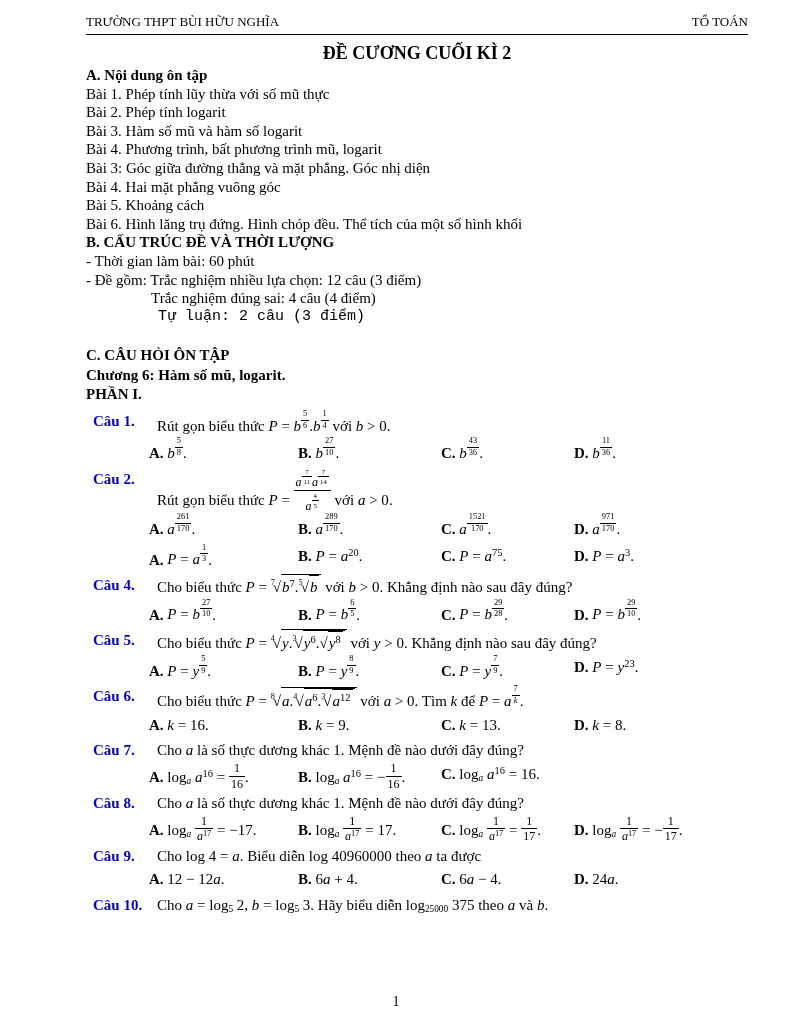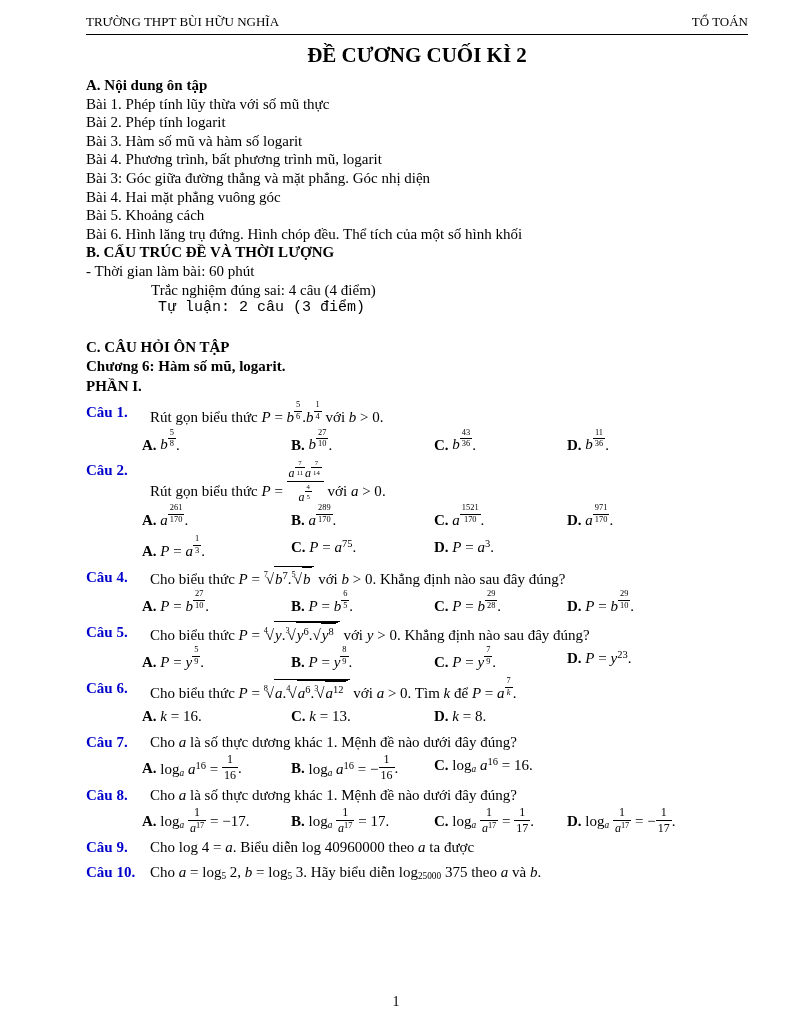--- a/index.html
+++ b/index.html
@@ -7,27 +7,27 @@
   body {
     width: 792px; height: 1024px;
     background: #ffffff; color: #000;
     font-family: "Liberation Serif", serif;
     font-size: 15px;
     position: relative; overflow: hidden;
   }
   .page { padding: 14px 44px 0 86px; height: 100%; position: relative; }
   .hdr { display: flex; justify-content: space-between; font-size: 13px; }
   hr.hrule { border: none; border-top: 1.5px solid #000; margin: 4px 0 8px 0; }
-  .title { text-align: center; font-weight: bold; font-size: 21px; margin: 8px 0; }
+  .title { text-align: center; font-weight: bold; font-size: 18px; margin: 2px 0; }
   .outline p { margin: 0; line-height: 1.24; }
   .b { font-weight: bold; }
   .jus { text-align: justify; }
   .gap { height: 20px; }
   .secc p { margin: 0; line-height: 1.3; font-weight: bold; }
-  #questions { margin-top: 5px; }
+  #questions { margin-top: 5px; margin-left: 7px; }
   .q { margin-top: 2px; }
   .qhead { display: flex; line-height: 1.5; }
   .qlabel { color: var(--qblue, #0000CC); font-weight: bold; flex: 0 0 64px; }
   .qstem { flex: 1; }
   .qopts { display: grid; grid-template-columns: 149px 143px 133px 1fr; padding-left: 56px; line-height: 1.65; }
   .opt { white-space: nowrap; }
   .okey { font-weight: bold; }
   .math { font-style: normal; }
   .math i { font-style: italic; }
   sup { font-size: 0.7em; vertical-align: 0.45em; line-height: 0; }
@@ -60,20 +60,21 @@
       <p>Bài 1. Phép tính lũy thừa với số mũ thực</p>
       <p>Bài 2. Phép tính logarit</p>
       <p>Bài 3. Hàm số mũ và hàm số logarit</p>
       <p>Bài 4. Phương trình, bất phương trình mũ, logarit</p>
       <p>Bài 3: Góc giữa đường thẳng và mặt phẳng. Góc nhị diện</p>
       <p>Bài 4. Hai mặt phẳng vuông góc</p>
       <p>Bài 5. Khoảng cách</p>
       <p>Bài 6. Hình lăng trụ đứng. Hình chóp đều. Thể tích của một số hình khối</p>
       <p class="b">B. CẤU TRÚC ĐỀ VÀ THỜI LƯỢNG</p>
       <p>- Thời gian làm bài: 60 phút</p>
+      <p>- Đề gồm: Trắc nghiệm nhiều lựa chọn: 12 câu (3 điểm)</p>
       <p style="padding-left: 65px;">Trắc nghiệm đúng sai: 4 câu (4 điểm)</p>
       <p style="padding-left: 72px; font-family: Liberation Mono, monospace;">Tự luận: 2 câu (3 điểm)</p>
     </div>
 
   <div class="gap"></div>
 
   <div class="secc">
     <p>C. CÂU HỎI ÔN TẬP</p>
     <p>Chương 6: Hàm số mũ, logarit.</p>
     <p>PHẦN I.</p>
@@ -100,20 +101,21 @@
         <div class="qopts">
           <span class="opt"><b class="okey">A. </b><span class="math"><i>a</i><sup><span class="frac"><span class="fn">261</span><span class="fd">170</span></span></sup></span>.</span>
           <span class="opt"><b class="okey">B. </b><span class="math"><i>a</i><sup><span class="frac"><span class="fn">289</span><span class="fd">170</span></span></sup></span>.</span>
           <span class="opt"><b class="okey">C. </b><span class="math"><i>a</i><sup><span class="frac"><span class="fn">1521</span><span class="fd">170</span></span></sup></span>.</span>
           <span class="opt"><b class="okey">D. </b><span class="math"><i>a</i><sup><span class="frac"><span class="fn">971</span><span class="fd">170</span></span></sup></span>.</span>
         </div>
       </div>
       <div class="q">
         <div class="qopts">
           <span class="opt"><b class="okey">A. </b><span class="math"><i>P</i> = <i>a</i><sup><span class="frac"><span class="fn">1</span><span class="fd">3</span></span></sup></span>.</span>
+          <span class="opt"><b class="okey">B. </b><span class="math"><i>P</i> = <i>a</i><sup>20</sup></span>.</span>
           <span class="opt"><b class="okey">C. </b><span class="math"><i>P</i> = <i>a</i><sup>75</sup></span>.</span>
           <span class="opt"><b class="okey">D. </b><span class="math"><i>P</i> = <i>a</i><sup>3</sup></span>.</span>
         </div>
       </div>
       <div class="q">
         <div class="qhead">
           <span class="qlabel">Câu 4.</span>
           <span class="qstem">Cho biểu thức <span class="math"><i>P</i> = <span class="sqrt"><span class="ridx">7</span><span class="rsign">√</span><span class="rbar"><i>b</i><sup>7</sup>.<span class="sqrt"><span class="ridx">5</span><span class="rsign">√</span><span class="rbar"><i>b</i></span></span></span></span></span> với <span class="math"><i>b</i> &gt; 0</span>. Khẳng định nào sau đây đúng?</span>
         </div>
         <div class="qopts">
@@ -135,20 +137,21 @@
           <span class="opt"><b class="okey">D. </b><span class="math"><i>P</i> = <i>y</i><sup>23</sup></span>.</span>
         </div>
       </div>
       <div class="q">
         <div class="qhead">
           <span class="qlabel">Câu 6.</span>
           <span class="qstem">Cho biểu thức <span class="math"><i>P</i> = <span class="sqrt"><span class="ridx">8</span><span class="rsign">√</span><span class="rbar"><i>a</i>.<span class="sqrt"><span class="ridx">4</span><span class="rsign">√</span><span class="rbar"><i>a</i><sup>6</sup>.<span class="sqrt"><span class="ridx">3</span><span class="rsign">√</span><span class="rbar"><i>a</i><sup>12</sup></span></span></span></span></span></span></span> với <span class="math"><i>a</i> &gt; 0</span>. Tìm <span class="math"><i>k</i></span> để <span class="math"><i>P</i> = <i>a</i><sup><span class="frac"><span class="fn">7</span><span class="fd"><i>k</i></span></span></sup></span>.</span>
         </div>
         <div class="qopts">
           <span class="opt"><b class="okey">A. </b><span class="math"><i>k</i> = 16</span>.</span>
+          <span class="opt"><b class="okey">B. </b><span class="math"><i>k</i> = 9</span>.</span>
           <span class="opt"><b class="okey">C. </b><span class="math"><i>k</i> = 13</span>.</span>
           <span class="opt"><b class="okey">D. </b><span class="math"><i>k</i> = 8</span>.</span>
         </div>
       </div>
       <div class="q">
         <div class="qhead">
           <span class="qlabel">Câu 7.</span>
           <span class="qstem">Cho <span class="math"><i>a</i></span> là số thực dương khác 1. Mệnh đề nào dưới đây đúng?</span>
         </div>
         <div class="qopts">
@@ -167,20 +170,26 @@
           <span class="opt"><b class="okey">B. </b><span class="math">log<sub><i>a</i></sub> <span class="frac"><span class="fn">1</span><span class="fd"><i>a</i><sup>17</sup></span></span> = 17</span>.</span>
           <span class="opt"><b class="okey">C. </b><span class="math">log<sub><i>a</i></sub> <span class="frac"><span class="fn">1</span><span class="fd"><i>a</i><sup>17</sup></span></span> = <span class="frac"><span class="fn">1</span><span class="fd">17</span></span></span>.</span>
           <span class="opt"><b class="okey">D. </b><span class="math">log<sub><i>a</i></sub> <span class="frac"><span class="fn">1</span><span class="fd"><i>a</i><sup>17</sup></span></span> = −<span class="frac"><span class="fn">1</span><span class="fd">17</span></span></span>.</span>
         </div>
       </div>
       <div class="q">
         <div class="qhead">
           <span class="qlabel">Câu 9.</span>
           <span class="qstem">Cho <span class="math">log 4 = <i>a</i></span>. Biểu diễn <span class="math">log 40960000</span> theo <span class="math"><i>a</i></span> ta được</span>
         </div>
+        <div class="qopts">
+          <span class="opt"><b class="okey">A. </b><span class="math">12 − 12<i>a</i></span>.</span>
+          <span class="opt"><b class="okey">B. </b><span class="math">6<i>a</i> + 4</span>.</span>
+          <span class="opt"><b class="okey">C. </b><span class="math">6<i>a</i> − 4</span>.</span>
+          <span class="opt"><b class="okey">D. </b><span class="math">24<i>a</i></span>.</span>
+        </div>
       </div>
       <div class="q">
         <div class="qhead">
           <span class="qlabel">Câu 10.</span>
           <span class="qstem">Cho <span class="math"><i>a</i> = log<sub>5</sub> 2, <i>b</i> = log<sub>5</sub> 3</span>. Hãy biểu diễn <span class="math">log<sub>25000</sub> 375</span> theo <span class="math"><i>a</i></span> và <span class="math"><i>b</i></span>.</span>
         </div>
       </div>
     </div>
 
   <div class="footer">1</div>

